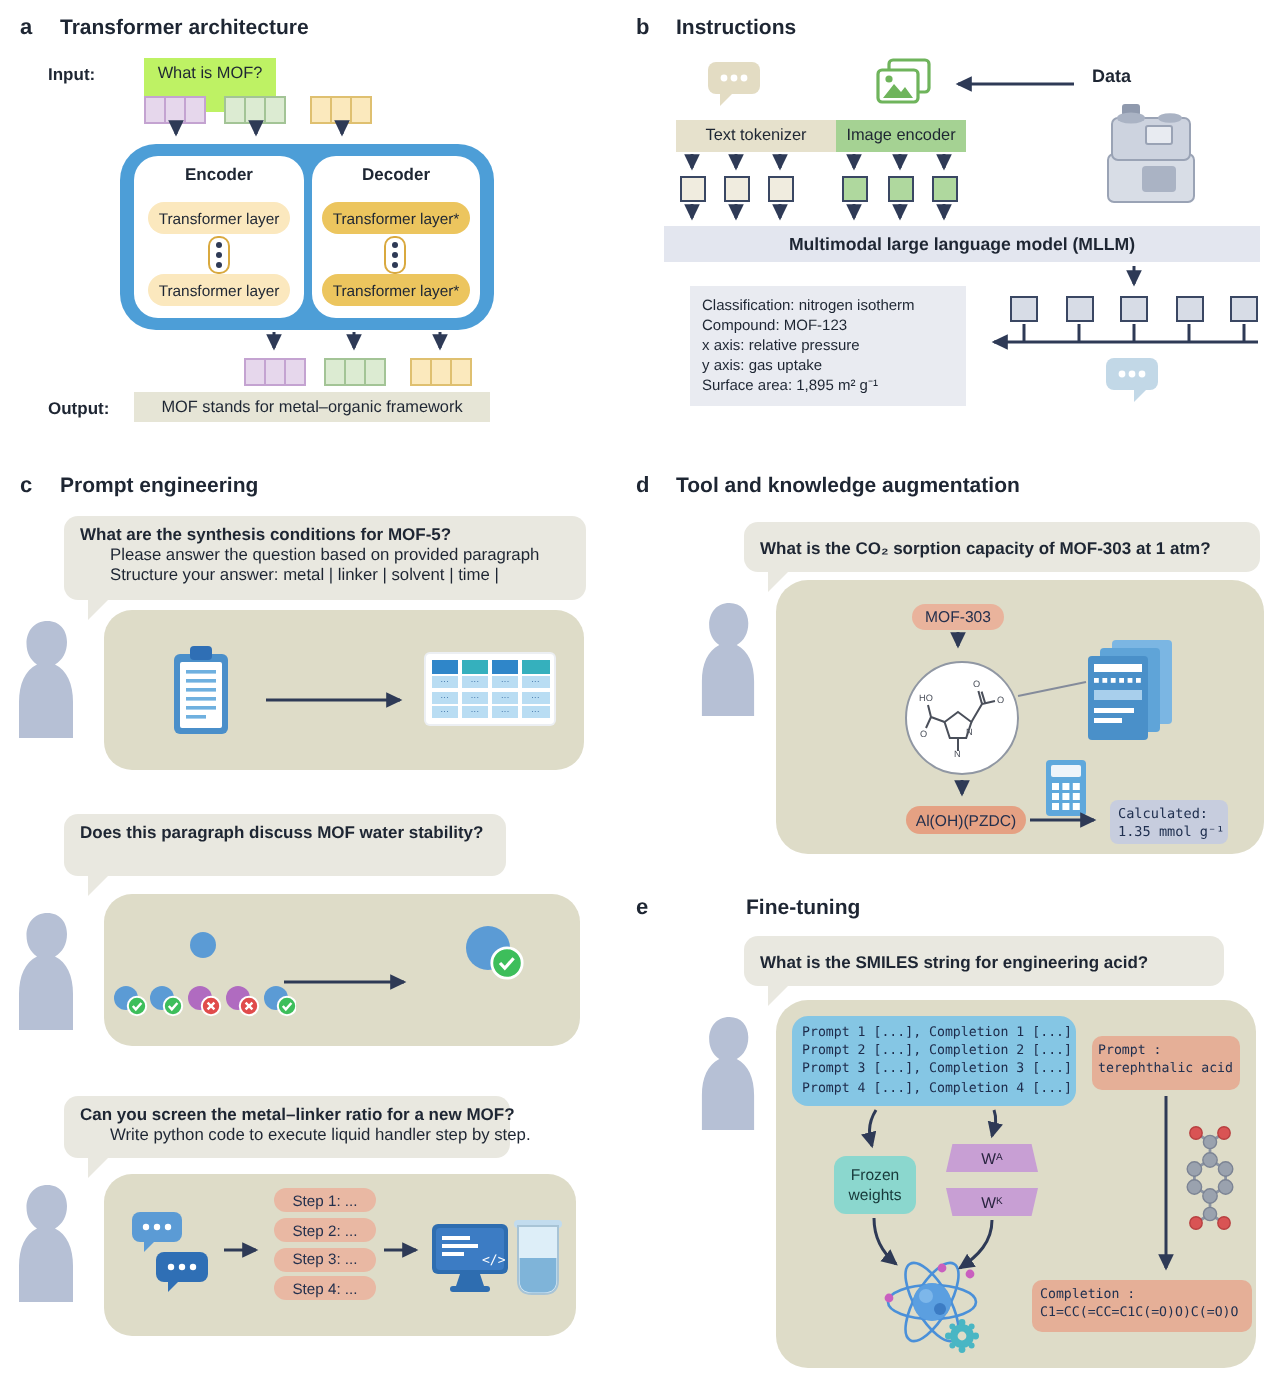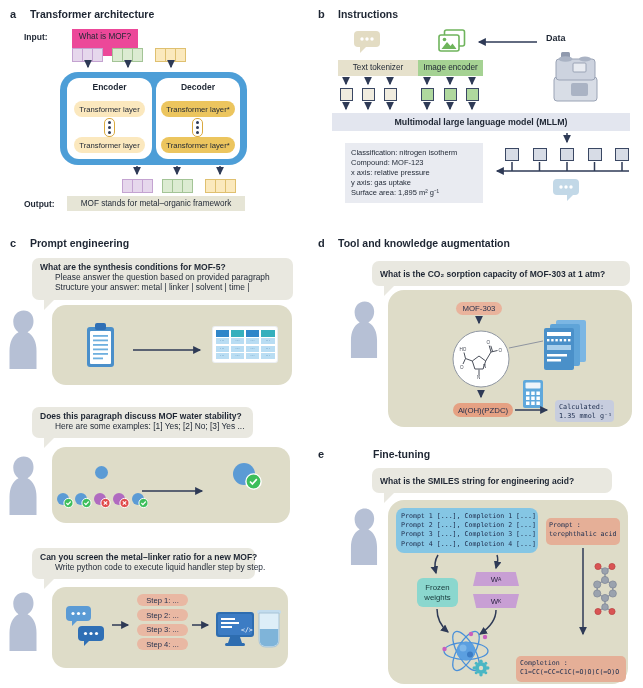--- a/index.html
+++ b/index.html
@@ -54,21 +54,21 @@
 </style>
 </head>
 <body>
 
 <div class="stage">
 
   <div class="abs" style="left:0;top:0;width:310px;height:230px;">
     <span class="abs plabel" style="left:10px;top:8px;">a</span>
     <span class="abs ptitle" style="left:30px;top:8px;">Transformer architecture</span>
     <span class="abs lbl" style="left:24px;top:32px;">Input:</span>
-    <div class="abs c" style="left:72px;top:29px;width:66px;height:27px;background:#ec4899;font-size:8.2px;line-height:15px;text-align:center;">What is MOF?</div>
+    <div class="abs c" style="left:72px;top:29px;width:66px;height:27px;background:#bef264;font-size:8.2px;line-height:15px;text-align:center;">What is MOF?</div>
 
     <div class="abs tokrow tok-p" style="left:73px;top:48px;">
         <div></div>
         <div></div>
         <div></div>
       </div>
     <div class="abs tokrow tok-g" style="left:113px;top:48px;">
         <div></div>
         <div></div>
         <div></div>
@@ -230,21 +230,20 @@
       <div class="d">···</div>
         <div class="d">···</div>
         <div class="d">···</div>
         <div class="d">···</div>
     </div>
     <div class="abs cap" style="left:62px;top:139px;">Literature paragraph</div>
     <div class="abs cap" style="left:216px;top:139px;">Structured data</div>
 
     <div class="abs bubble" style="left:32px;top:177px;width:221px;height:31px;">
       <div class="q">Does this paragraph discuss MOF water stability?</div>
-      <div class="ln">Here are some examples: [1] Yes; [2] No; [3] Yes ...</div>
     </div>
     <div class="abs btail" style="left:44px;top:207px;"></div>
     <svg class="abs" style="left:8px;top:224px;z-index:2;" width="30" height="62" viewBox="0 0 40 80">
       <path d="M21 2 C12 2 7 9 7 17 C7 23 9.5 28 14 31 C6 35 2 44 2 56 L2 80 L38 80 L38 56 C38 44 34 35 26 31 C31 28 34 23 34 16 C34 8 29 2 21 2 Z" fill="#b6c0d5"></path>
     </svg>
     <div class="abs olive" style="left:52px;top:217px;width:238px;height:76px;"></div>
     <div class="abs lbl c" style="left:84px;top:221px;width:36px;">Input</div>
     <div class="abs circ" style="left:95px;top:236px;width:13px;height:13px;background:#5b9bd5;"></div>
     <div class="abs cap c" style="left:82px;top:251px;width:40px;">Context</div>
     <div class="abs cap c" style="left:140px;top:242px;width:66px;font-size:8.2px;">Classification</div>
@@ -493,21 +492,21 @@
           <circle cx="33.2" cy="43" r="1.7"></circle>
           <circle cx="46.8" cy="43" r="1.7"></circle>
         <circle cx="35.2" cy="38.2" r="1.5"></circle>
           <circle cx="44.8" cy="38.2" r="1.5"></circle>
           <circle cx="35.2" cy="47.8" r="1.5"></circle>
           <circle cx="44.8" cy="47.8" r="1.5"></circle>
       </g>
       <circle cx="40" cy="43" r="2.2" fill="#dedcc8"></circle>
     </svg>
     <div class="abs c b" style="left:114px;top:245px;width:105px;font-size:8.8px;">Fine-tuned model</div>
-    <div class="abs peach" style="left:206px;top:210px;width:110px;height:26px;padding:3px 4px;margin-top:16px;">
+    <div class="abs peach" style="left:206px;top:210px;width:110px;height:26px;padding:3px 4px;">
       <div>Completion :</div>
       <div>C1=CC(=CC=C1C(=O)O)C(=O)O</div>
     </div>
   </div>
 
   <svg class="overlay" width="643" height="688">
     <defs>
       <marker id="ah" markerWidth="7" markerHeight="7" refX="4.6" refY="2.6" orient="auto">
         <path d="M0,0 L5.4,2.6 L0,5.2 z" fill="#2e3a56"></path>
       </marker>

